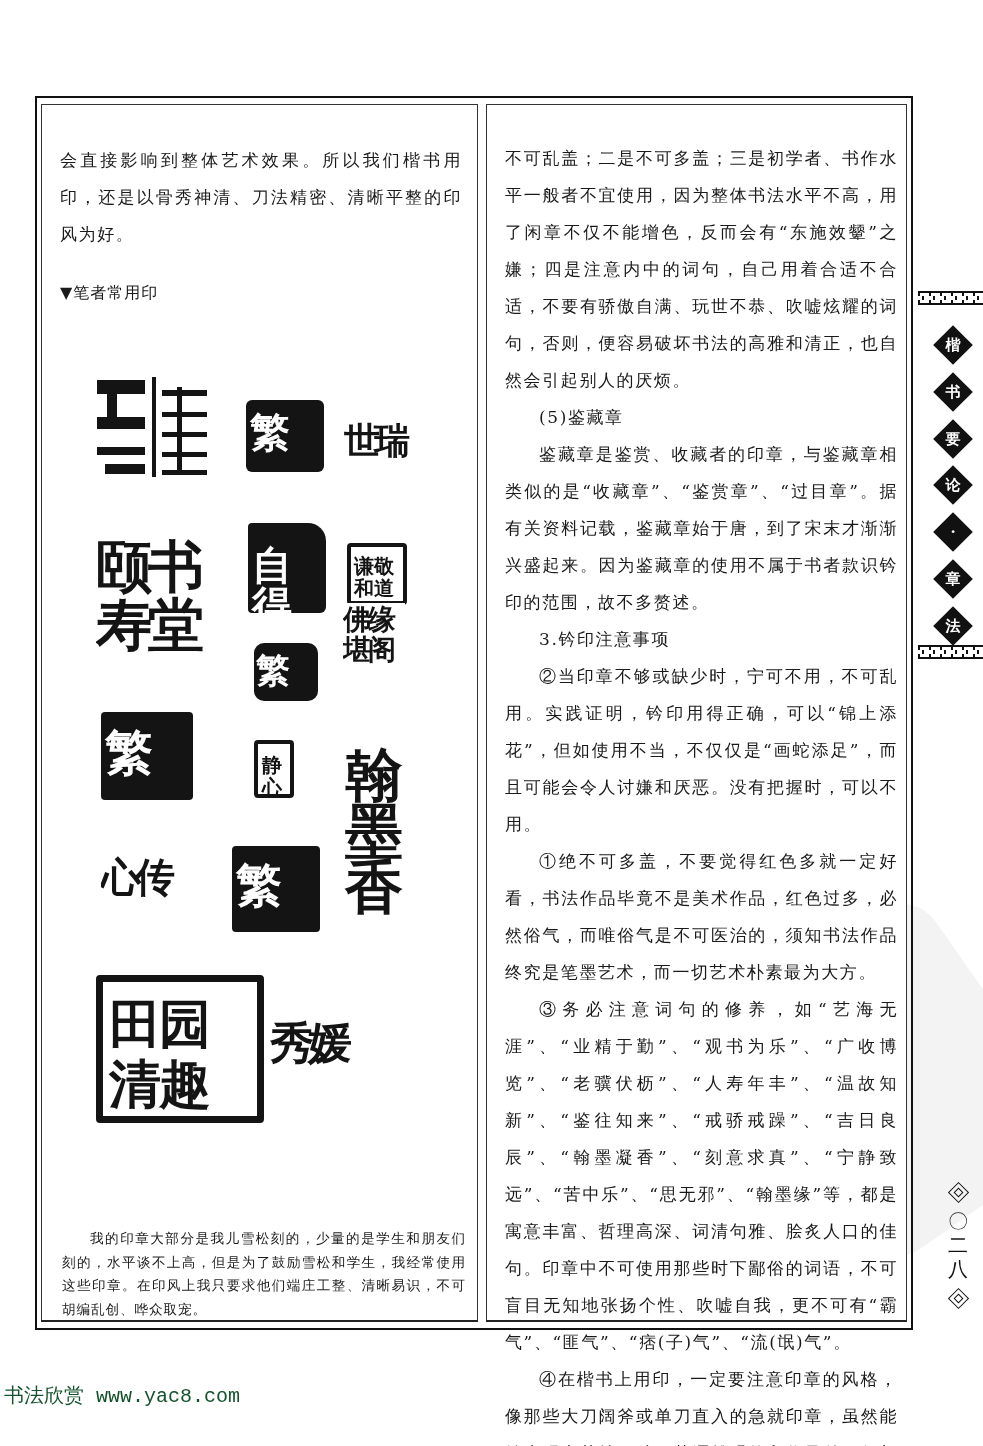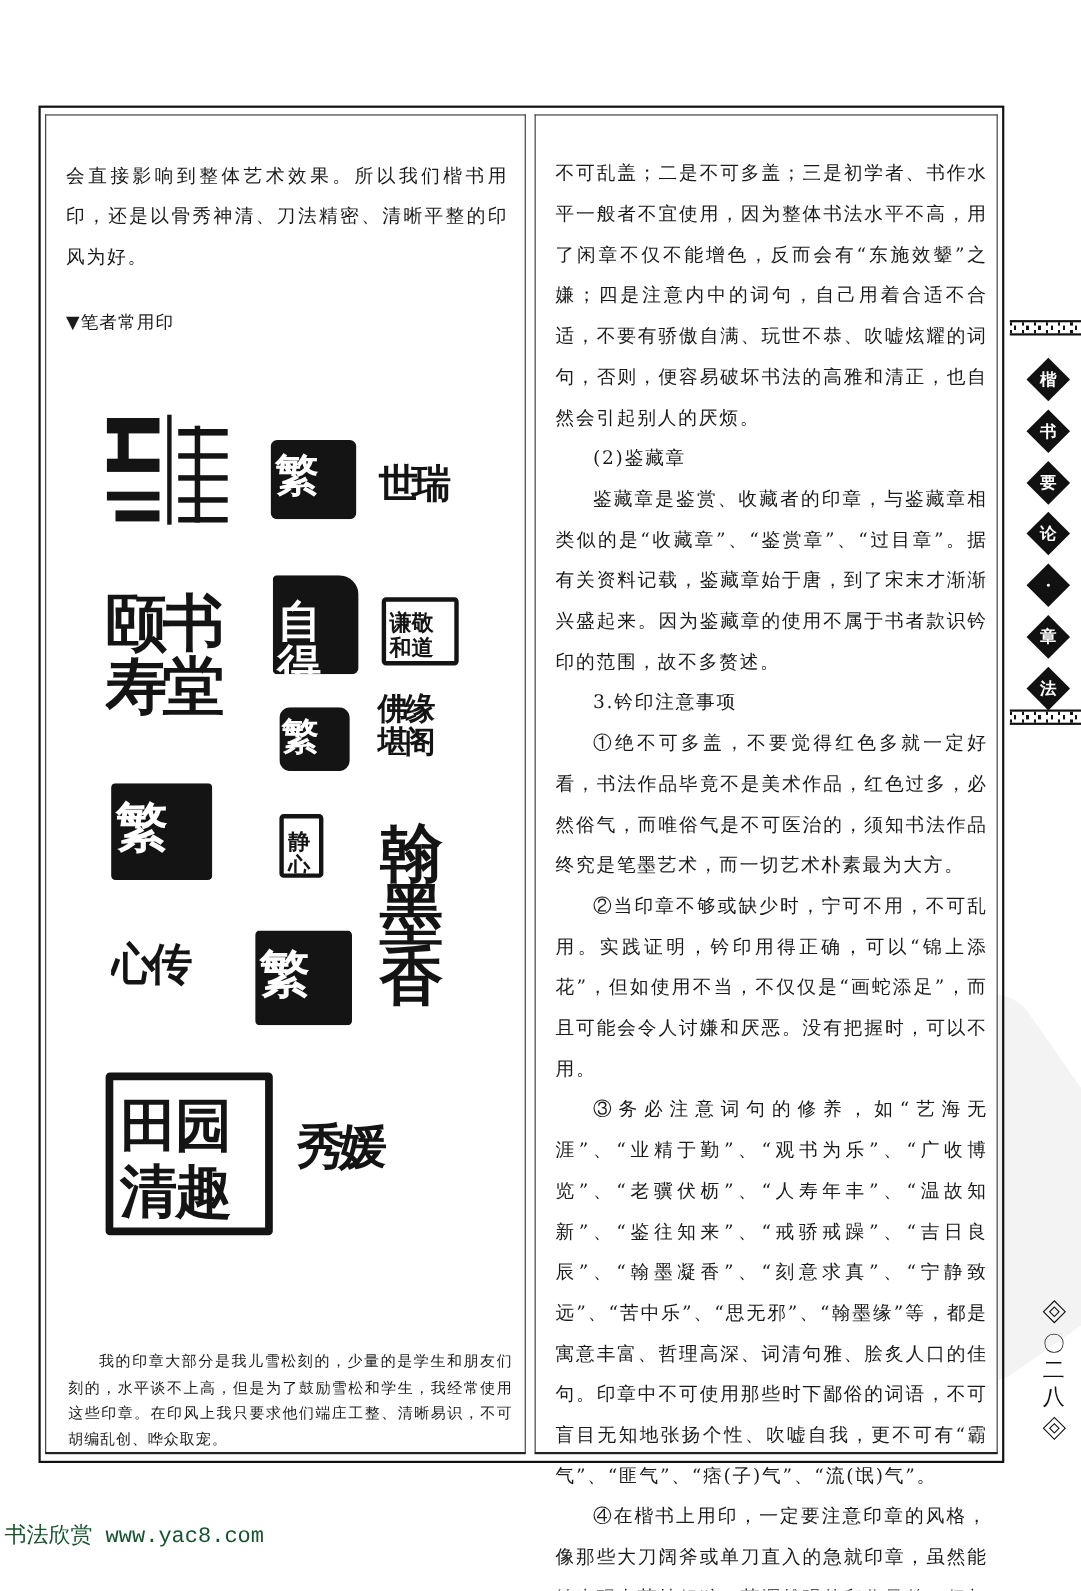--- a/index.html
+++ b/index.html
@@ -98,30 +98,30 @@
 
   <div class="seal" style="left:96px;top:535px;width:118px;height:120px;">
     <div class="ch" style="left:0;top:2px;font-size:56px;letter-spacing:-4px;line-height:58px">颐书<br>寿堂</div>
   </div>
 
   <div class="seal" style="left:248px;top:523px;width:78px;height:90px;">
     <div class="g" style="left:0;top:0;width:78px;height:90px;border-radius:4px 18px 6px 4px"></div>
     <div class="ch" style="left:4px;top:22px;font-size:40px;color:#fff">自得</div>
   </div>
 
-  <div class="seal framed" style="left:347px;top:543px;width:70px;height:62px;">
+  <div class="seal framed" style="left:347px;top:543px;width:60px;height:62px;">
     <div class="ch" style="left:3px;top:8px;font-size:20px;line-height:22px">谦敬<br>和道</div>
   </div>
 
   <div class="seal" style="left:254px;top:643px;width:64px;height:58px;">
     <div class="g" style="left:0;top:0;width:64px;height:58px;border-radius:10px"></div>
     <div class="ch" style="left:2px;top:10px;font-size:34px;color:#fff">繁</div>
   </div>
 
-  <div class="seal" style="left:343px;top:628px;width:62px;height:62px;">
+  <div class="seal" style="left:343px;top:603px;width:62px;height:62px;">
     <div class="ch" style="left:0;top:2px;font-size:28px;line-height:30px;letter-spacing:-3px">佛缘<br>堪阁</div>
   </div>
 
   <div class="seal" style="left:101px;top:712px;width:92px;height:88px;">
     <div class="g" style="left:0;top:0;width:92px;height:88px;border-radius:4px"></div>
     <div class="ch" style="left:4px;top:16px;font-size:48px;color:#fff">繁</div>
   </div>
 
   <div class="seal framed" style="left:254px;top:740px;width:40px;height:58px;">
     <div class="ch" style="left:4px;top:10px;font-size:20px;line-height:22px">静心</div>
@@ -133,40 +133,40 @@
 
   <div class="seal" style="left:101px;top:845px;width:82px;height:82px;">
     <div class="ch" style="left:0;top:12px;font-size:40px;letter-spacing:-6px">心传</div>
   </div>
 
   <div class="seal" style="left:232px;top:846px;width:88px;height:86px;">
     <div class="g" style="left:0;top:0;width:88px;height:86px;border-radius:4px"></div>
     <div class="ch" style="left:4px;top:16px;font-size:46px;color:#fff">繁</div>
   </div>
 
-  <div class="seal framed" style="left:96px;top:975px;width:152px;height:148px;border-width:7px;">
+  <div class="seal framed" style="left:96px;top:975px;width:168px;height:148px;border-width:7px;">
     <div class="ch" style="left:6px;top:12px;font-size:52px;line-height:60px;letter-spacing:-2px">田园<br>清趣</div>
   </div>
 
   <div class="seal" style="left:270px;top:1005px;width:90px;height:88px;">
     <div class="ch" style="left:0;top:16px;font-size:44px;letter-spacing:-6px">秀媛</div>
   </div>
 </div>
 
 <div class="seal-caption">
   <p>我的印章大部分是我儿雪松刻的，少量的是学生和朋友们刻的，水平谈不上高，但是为了鼓励雪松和学生，我经常使用这些印章。在印风上我只要求他们端庄工整、清晰易识，不可胡编乱创、哗众取宠。</p>
 </div>
 
 <div class="text right-text">
   <p>不可乱盖；二是不可多盖；三是初学者、书作水平一般者不宜使用，因为整体书法水平不高，用了闲章不仅不能增色，反而会有“东施效颦”之嫌；四是注意内中的词句，自己用着合适不合适，不要有骄傲自满、玩世不恭、吹嘘炫耀的词句，否则，便容易破坏书法的高雅和清正，也自然会引起别人的厌烦。</p>
-  <p class="ind">(2)鉴藏章</p>
+  <p class="ind">(5)鉴藏章</p>
   <p class="ind">鉴藏章是鉴赏、收藏者的印章，与鉴藏章相类似的是“收藏章”、“鉴赏章”、“过目章”。据有关资料记载，鉴藏章始于唐，到了宋末才渐渐兴盛起来。因为鉴藏章的使用不属于书者款识钤印的范围，故不多赘述。</p>
   <p class="ind">3.钤印注意事项</p>
+  <p class="ind">②当印章不够或缺少时，宁可不用，不可乱用。实践证明，钤印用得正确，可以“锦上添花”，但如使用不当，不仅仅是“画蛇添足”，而且可能会令人讨嫌和厌恶。没有把握时，可以不用。</p>
   <p class="ind">①绝不可多盖，不要觉得红色多就一定好看，书法作品毕竟不是美术作品，红色过多，必然俗气，而唯俗气是不可医治的，须知书法作品终究是笔墨艺术，而一切艺术朴素最为大方。</p>
-  <p class="ind">②当印章不够或缺少时，宁可不用，不可乱用。实践证明，钤印用得正确，可以“锦上添花”，但如使用不当，不仅仅是“画蛇添足”，而且可能会令人讨嫌和厌恶。没有把握时，可以不用。</p>
   <p class="ind">③务必注意词句的修养，如“艺海无涯”、“业精于勤”、“观书为乐”、“广收博览”、“老骥伏枥”、“人寿年丰”、“温故知新”、“鉴往知来”、“戒骄戒躁”、“吉日良辰”、“翰墨凝香”、“刻意求真”、“宁静致远”、“苦中乐”、“思无邪”、“翰墨缘”等，都是寓意丰富、哲理高深、词清句雅、脍炙人口的佳句。印章中不可使用那些时下鄙俗的词语，不可盲目无知地张扬个性、吹嘘自我，更不可有“霸气”、“匪气”、“痞(子)气”、“流(氓)气”。</p>
   <p class="ind">④在楷书上用印，一定要注意印章的风格，像那些大刀阔斧或单刀直入的急就印章，虽然能够表现出苍拙粗犷、苍浑雄强的印作风貌，但与端庄工整、清秀典雅的楷书风貌相去甚远，而且</p>
 </div>
 
 <div class="meander" style="top:291px"></div>
 <div class="diamond-col">
   <div class="dia">
       <span>楷</span>
     </div>
   <div class="dia">

